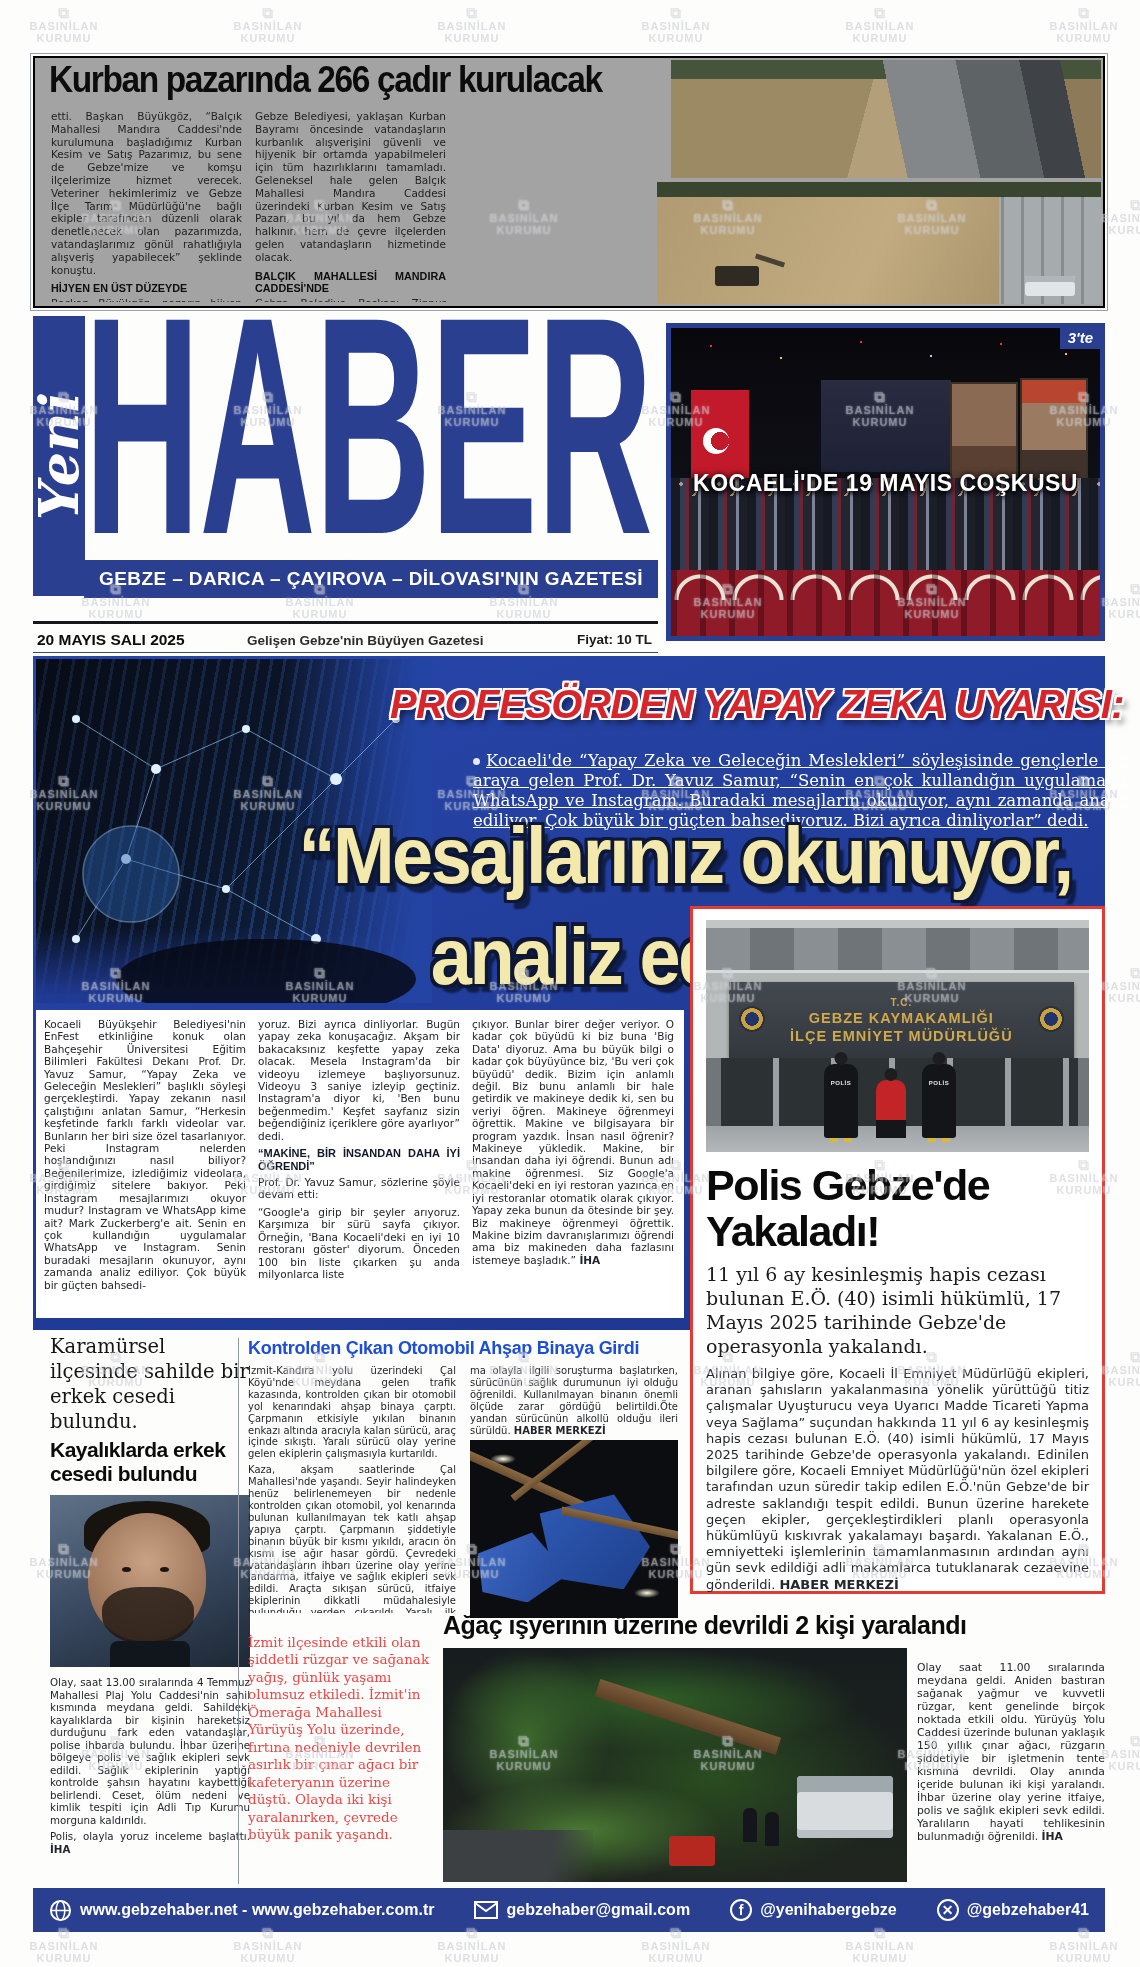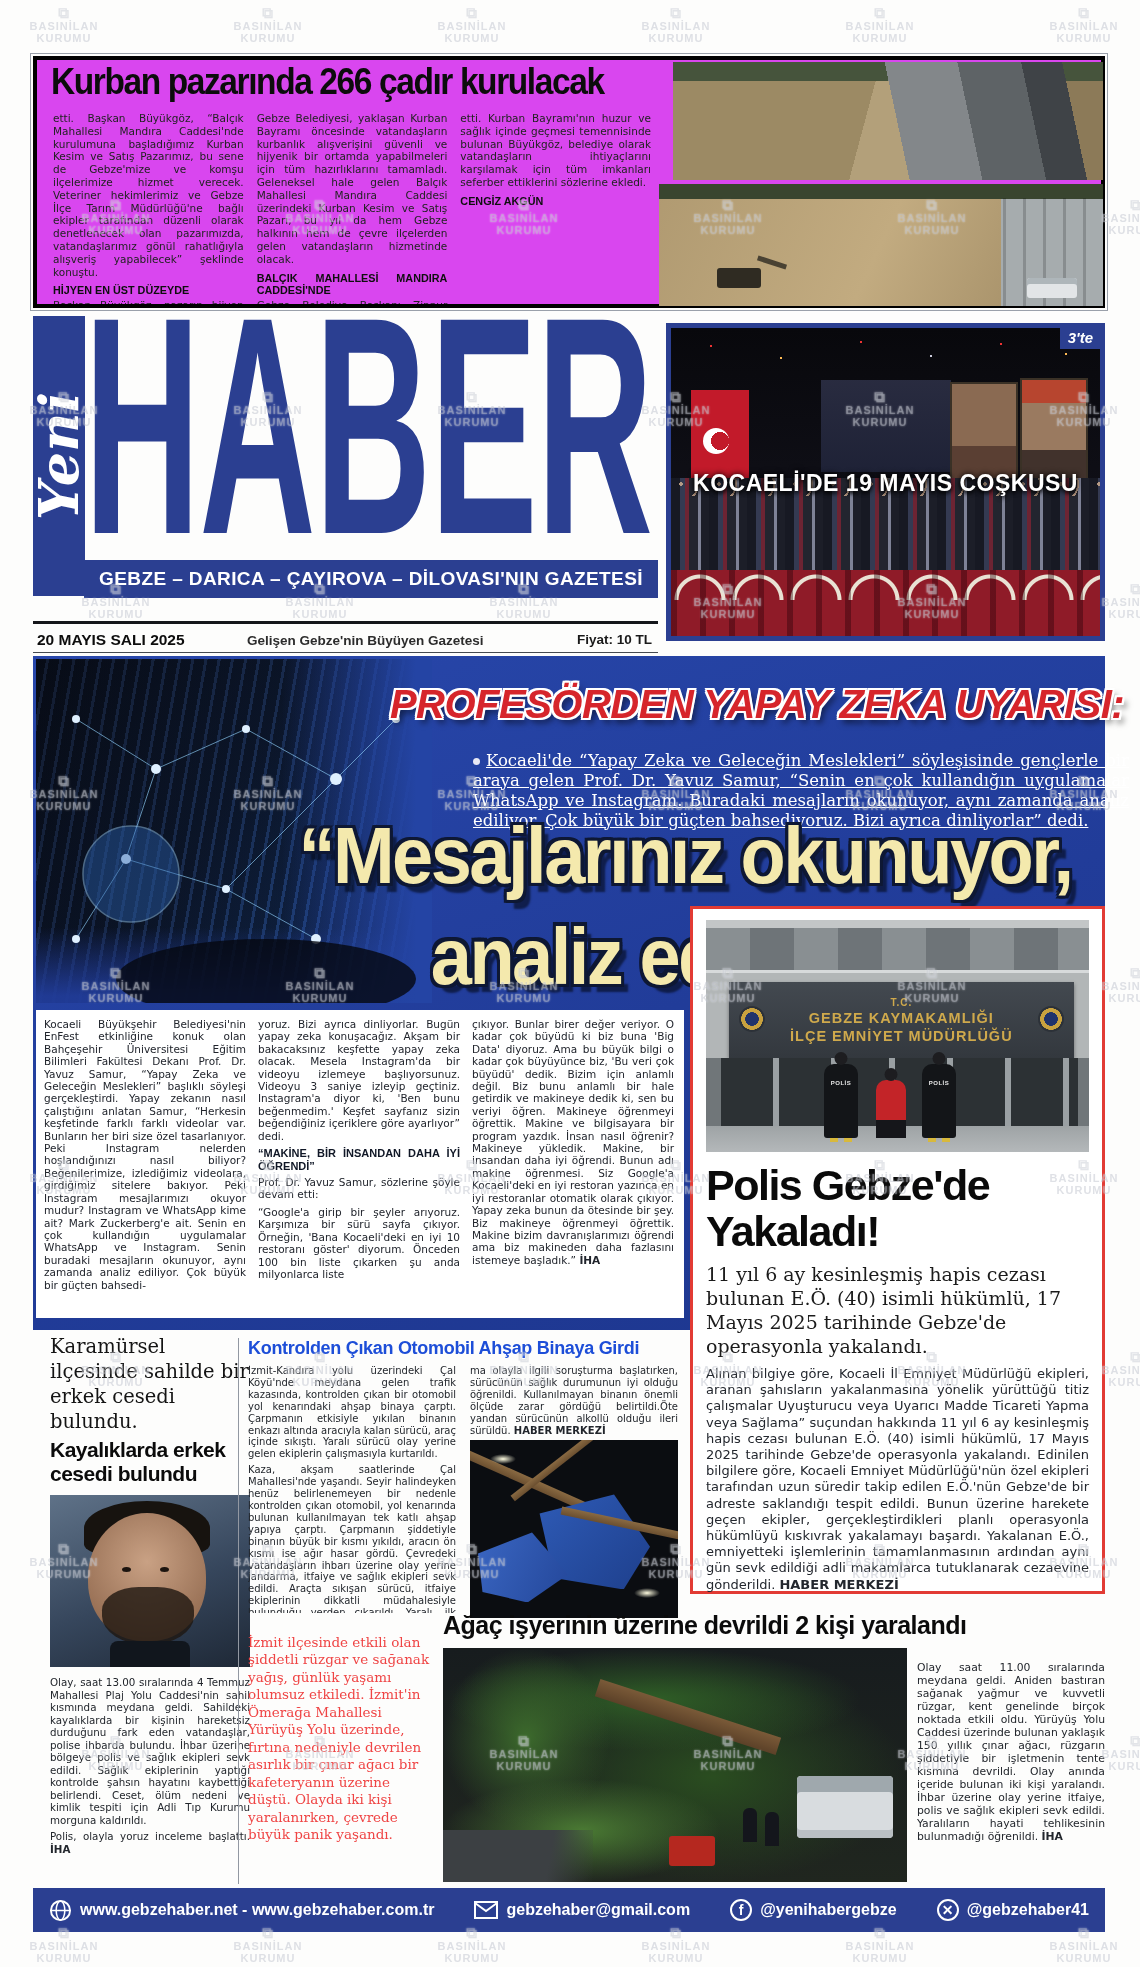--- a/index.html
+++ b/index.html
@@ -8,22 +8,22 @@
   .page *{box-sizing:border-box;}
 
   
   .wm-layer{position:absolute;inset:0;z-index:60;pointer-events:none;}
   .wm-tile{position:absolute;width:120px;text-align:center;color:rgba(175,180,192,0.40);
            font:700 11px/12px "Liberation Sans",sans-serif;letter-spacing:1px;
            text-shadow:0 0 2px rgba(255,255,255,.5);}
   .wm-glyph{font-size:15px;line-height:14px;color:rgba(175,180,192,0.35);}
 
   
-  .top-story{position:absolute;left:33px;top:56px;width:1072px;height:252px;background:#d946ef;
-             border:4px solid #000000;outline:1px solid #9aa0aa;outline-offset:2px;}
+  .top-story{position:absolute;left:33px;top:56px;width:1072px;height:252px;background:#a3a3a3;
+             border:2px solid #000000;outline:1px solid #9aa0aa;outline-offset:2px;}
   .top-story h1{position:absolute;left:14px;top:0px;margin:0;width:640px;
                 font:900 36px/44px "Liberation Sans",sans-serif;color:#0c0c0c;
                 letter-spacing:-1.5px;transform:scaleX(.93);transform-origin:left top;white-space:nowrap;}
   .ts-cols{position:absolute;left:16px;top:52px;width:598px;height:192px;display:flex;gap:13px;overflow:hidden;}
   .ts-col{width:191px;font-size:10.5px;line-height:12.8px;text-align:justify;color:#222;}
   .ts-col p{margin:0 0 6px 0;}
   .ts-sub{font:800 10.8px/12.5px "Liberation Sans",sans-serif;color:#0e0e0e;margin:4px 0 2px 0;}
   .ts-byline{font:800 10.8px/13px "Liberation Sans",sans-serif;color:#0e0e0e;margin-top:6px;}
   .ts-photo1{position:absolute;left:636px;top:2px;width:430px;height:118px;
      background:
@@ -226,24 +226,20 @@
       <div class="ts-col">
         <p>etti. Başkan Büyükgöz, “Balçık Mahallesi Mandıra Caddesi'nde kurulumuna başladığımız Kurban Kesim ve Satış Pazarımız, bu sene de Gebze'mize ve komşu ilçelerimize hizmet verecek. Veteriner hekimlerimiz ve Gebze İlçe Tarım Müdürlüğü'ne bağlı ekipler tarafından düzenli olarak denetlenecek olan pazarımızda, vatandaşlarımız gönül rahatlığıyla alışveriş yapabilecek” şeklinde konuştu.</p>
         <div class="ts-sub">HİJYEN EN ÜST DÜZEYDE</div>
         <p>Başkan Büyükgöz, pazarın hijyen standartlarının en üst düzeyde tutulacağını ve hayvan sağlığının titizlikle kontrol edileceğini vurgulayarak, tüm Gebzeli vatandaşları güvenli alışveriş için kurulan pazara davet</p>
       </div>
       <div class="ts-col">
         <p>Gebze Belediyesi, yaklaşan Kurban Bayramı öncesinde vatandaşların kurbanlık alışverişini güvenli ve hijyenik bir ortamda yapabilmeleri için tüm hazırlıklarını tamamladı. Geleneksel hale gelen Balçık Mahallesi Mandıra Caddesi üzerindeki Kurban Kesim ve Satış Pazarı, bu yıl da hem Gebze halkının hem de çevre ilçelerden gelen vatandaşların hizmetinde olacak.</p>
         <div class="ts-sub">BALÇIK MAHALLESİ MANDIRA CADDESİ'NDE</div>
         <p>Gebze Belediye Başkanı Zinnur Büyükgöz konuyla ilgili yaptığı açıklamada, bu yıl kurban pazarında 266 çadırın kurulacağını ve kura yöntemiyle belirlenen 200 kurban satıcısının alanda yer alacağını ifade</p>
       </div>
-      <div class="ts-col">
-        <p>etti. Kurban Bayramı'nın huzur ve sağlık içinde geçmesi temennisinde bulunan Büyükgöz, belediye olarak vatandaşların ihtiyaçlarını karşılamak için tüm imkanları seferber ettiklerini sözlerine ekledi.</p>
-        <div class="ts-byline">CENGİZ AKGÜN</div>
-      </div>
     </div>
     <div class="ts-photo1"></div>
     <div class="ts-photo2">
       <div class="ribs"></div>
       <div class="exc"></div>
       <div class="truck"></div>
     </div>
   </section>
 
   <div class="yeni-strip">

